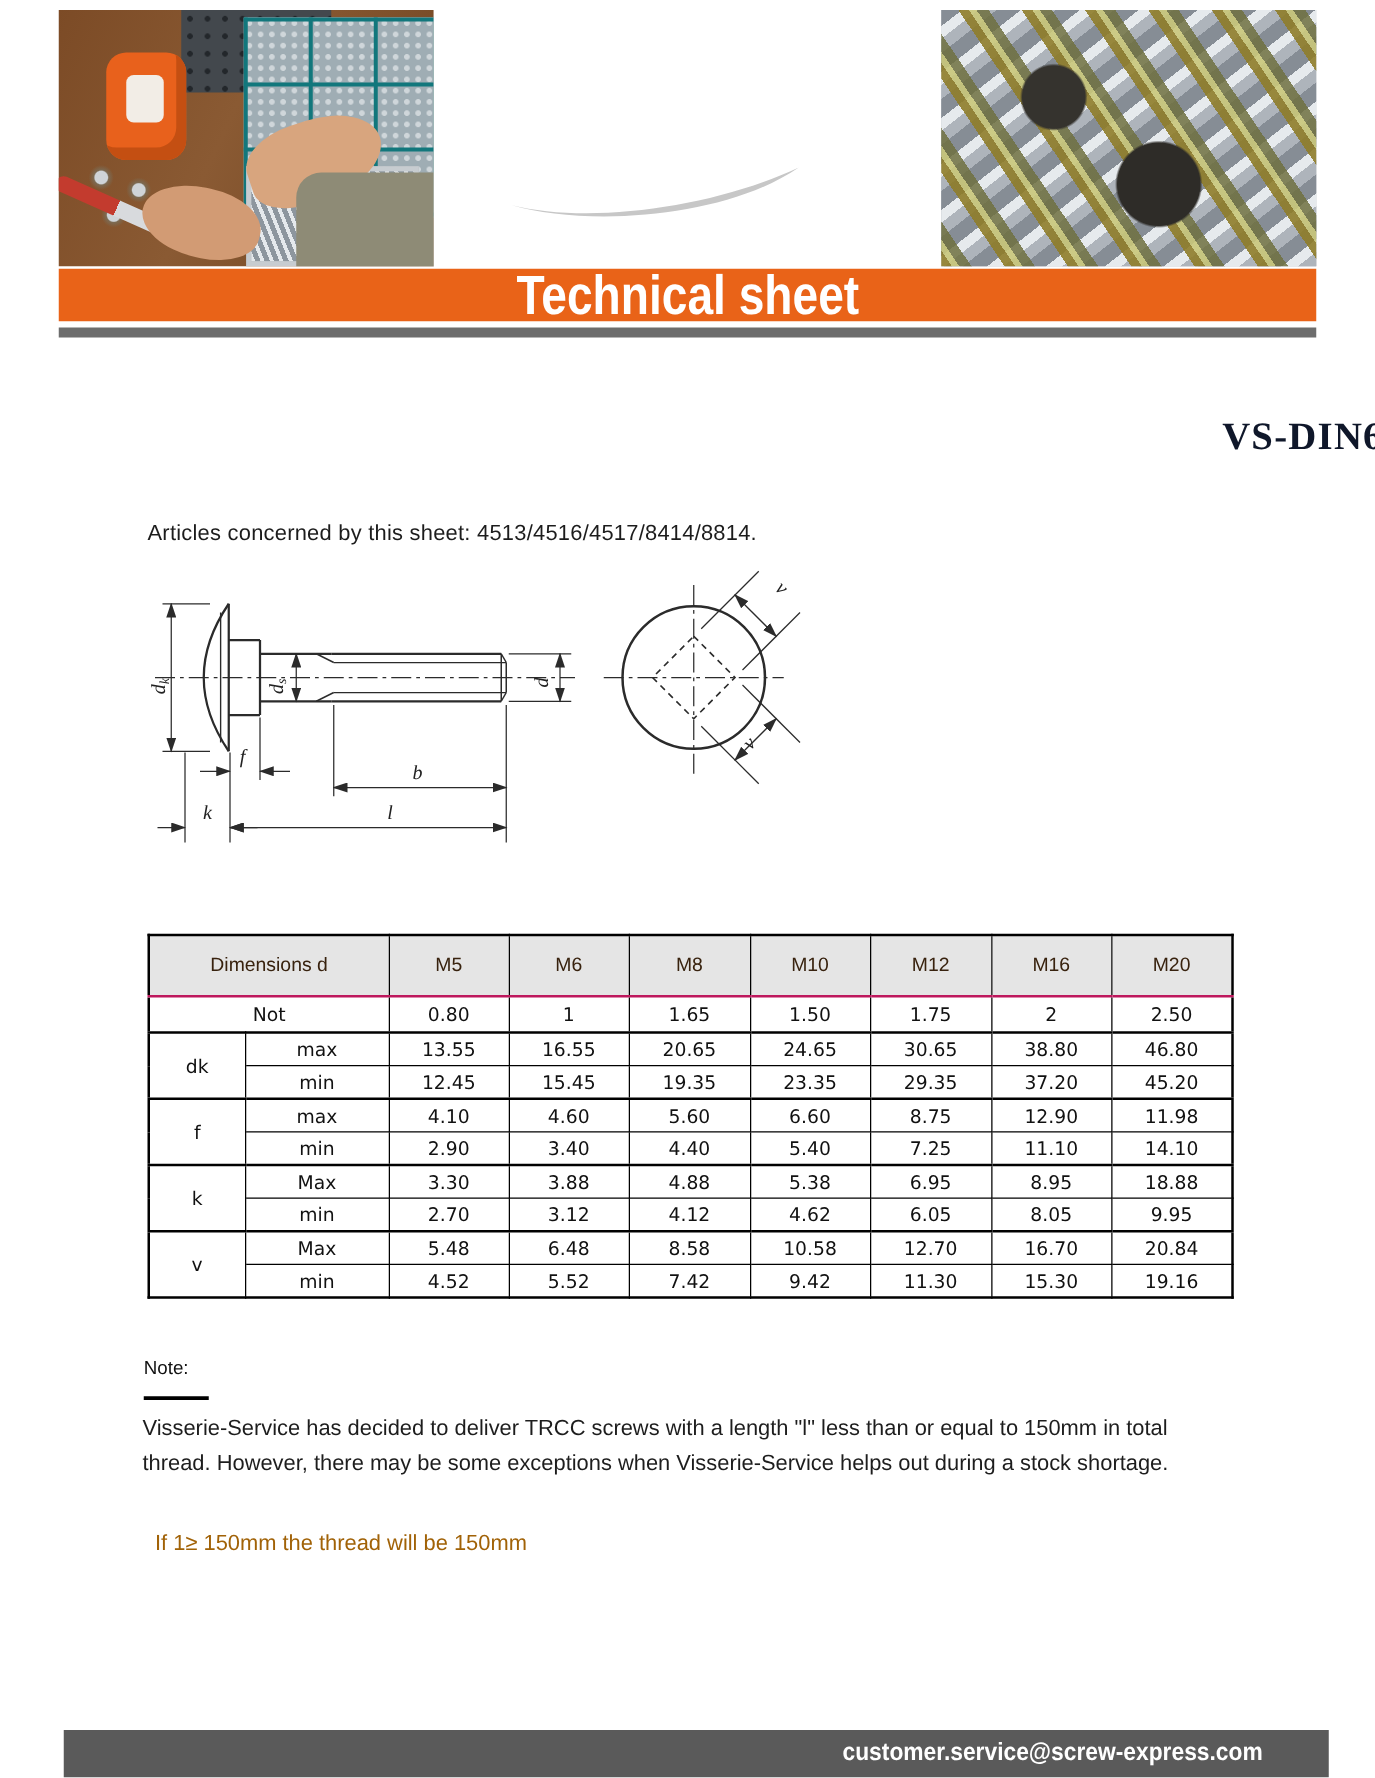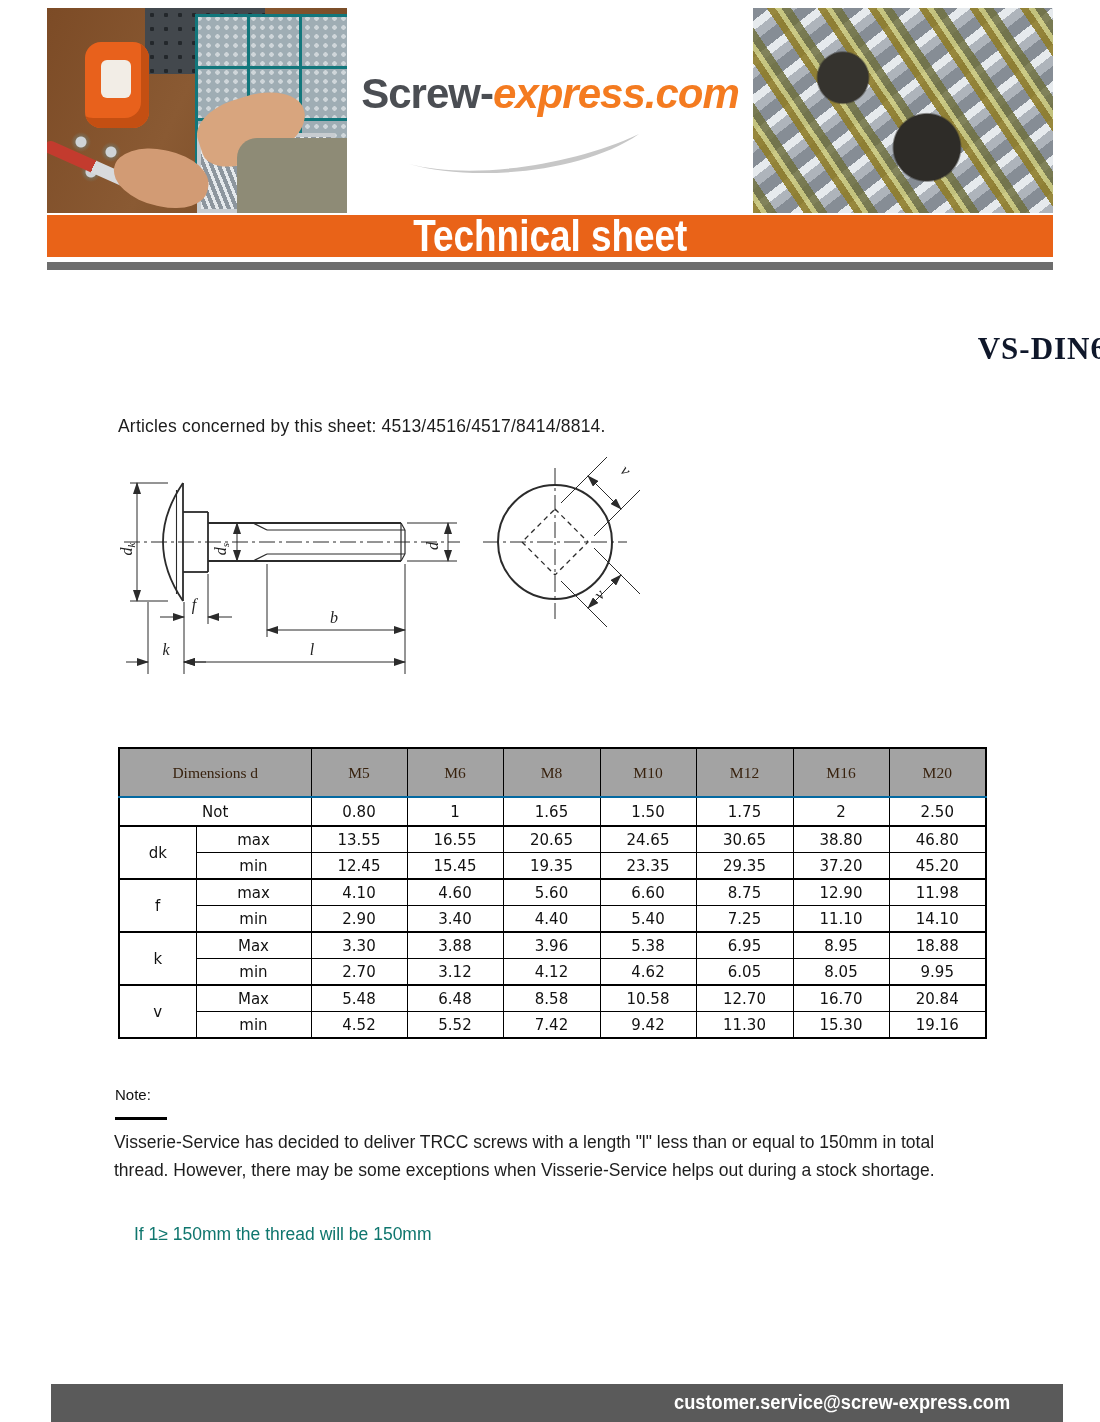--- a/index.html
+++ b/index.html
@@ -47,30 +47,30 @@
      font-family:"Liberation Serif",serif;font-weight:bold;font-size:31px;letter-spacing:1px;color:#0f172a;margin-left:40px;}
   .articles{position:absolute;left:118px;top:416px;font-size:17.5px;color:#1c1c1c;letter-spacing:.2px;}
 
   .drawing{position:absolute;left:110px;top:452px;}
   .drawing text{font-family:"Liberation Serif",serif;font-style:italic;font-size:16px;fill:#222;}
 
   
   .table-wrap{position:absolute;left:118px;top:747px;}
   #dims{border-collapse:collapse;table-layout:fixed;width:867px;border:2px solid #000;}
   #dims th,#dims td{border:1px solid #000;text-align:center;padding:0;overflow:hidden;}
-  #dims th{background:#a3a3a3;color:#38220e;height:47px;font-size:15.5px;font-weight:normal;border-bottom:2px solid #0369a1;font-family:Liberation Serif, serif;}
+  #dims th{background:#e5e5e5;color:#38220e;height:47px;font-size:15.5px;font-weight:normal;border-bottom:2px solid #be185d;}
   #dims td{height:25px;font-size:15px;font-family:"DejaVu Sans",sans-serif;color:#111;}
   #dims .not-row td{height:27px;border-bottom:2px solid #000;}
   #dims .group-start td{border-top:2px solid #000;}
   #dims .gname,#dims .sublabel{font-family:"DejaVu Sans",sans-serif;}
 
   
   .note-heading{position:absolute;left:115px;top:1086px;font-size:15px;color:#111;border-bottom:3px solid #000;padding:0 16px 14px 0;}
   .note-para{position:absolute;left:114px;top:1128px;width:848px;font-size:17.5px;line-height:1.62;color:#1d1d1d;}
-  .if-line{position:absolute;left:134px;top:1224px;font-size:17.5px;color:#0f766e;}
+  .if-line{position:absolute;left:124px;top:1224px;font-size:17.5px;color:#a16207;}
 
   
   .footer-bar{position:absolute;left:51px;top:1384px;width:1012px;height:38px;background:#5a5a5a;
      display:flex;align-items:center;justify-content:flex-end;box-sizing:border-box;padding-right:46px;}
   .footer-email{color:#fff;font-weight:bold;font-size:19px;transform:scale(.96,1.05);letter-spacing:0;}
 </style>
 </head>
 <body>
 
 <div class="photo photo-left">
@@ -81,23 +81,20 @@
     </div>
   <div class="pl-tray"></div>
   <div class="pl-washers"></div>
   <div class="pl-driver"></div>
   <div class="pl-hand"></div>
   <div class="pl-sleeve"></div>
   <div class="pl-hand2"></div>
 </div>
 
 <div class="logo-area">
-  <div class="logo-line">
-    <span class="logo-part1">Screw-</span><span class="logo-part2">express.com</span>
-  </div>
   <svg class="swoosh" width="250" height="48">
     <path d="M8,36 C70,52 170,38 238,6 C180,46 70,54 8,36 Z" fill="#c7c7c7"></path>
   </svg>
 </div>
 
 <div class="photo photo-right"></div>
 
 <div class="banner">
   <span class="banner-text">Technical sheet</span>
 </div>
@@ -271,21 +268,21 @@
           <td>5.40</td>
           <td>7.25</td>
           <td>11.10</td>
           <td>14.10</td>
         </tr>
         <tr class="group-start">
           <td class="gname" rowspan="2">k</td>
           <td class="sublabel">Max</td>
           <td>3.30</td>
           <td>3.88</td>
-          <td>3.96</td>
+          <td>4.88</td>
           <td>5.38</td>
           <td>6.95</td>
           <td>8.95</td>
           <td>18.88</td>
         </tr>
         <tr>
           <td class="sublabel">min</td>
           <td>2.70</td>
           <td>3.12</td>
           <td>4.12</td>

